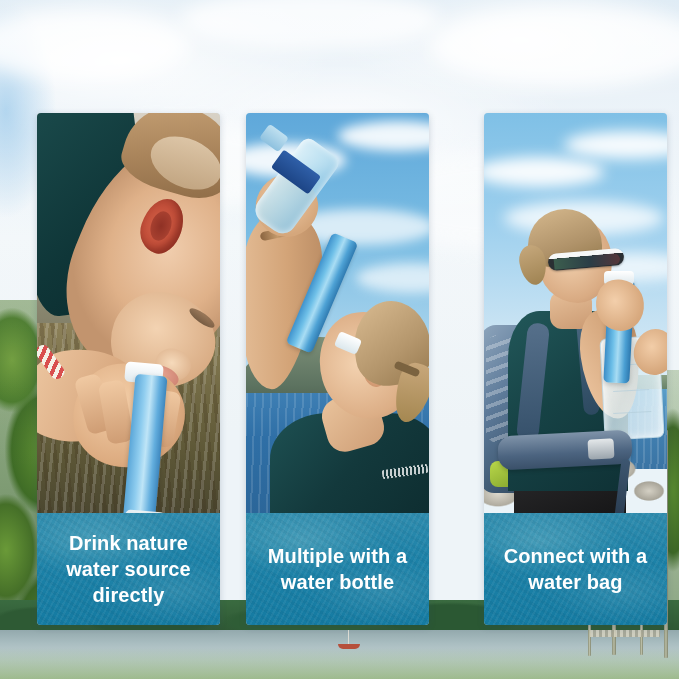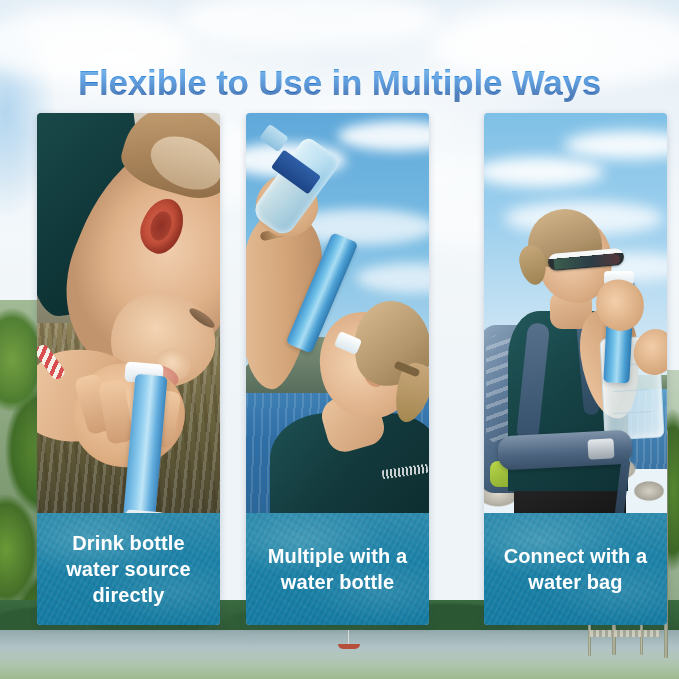--- a/index.html
+++ b/index.html
@@ -495,21 +495,20 @@
     <div class="bg-trunk" style="left:664px;top:430px;width:4px;height:228px;"></div>
     <div class="bg-trunk" style="left:588px;top:470px;width:3px;height:186px;"></div>
 
     <div class="bg-dock"></div>
     <div class="bg-boat-mast"></div>
     <div class="bg-boat"></div>
 
     <div class="bg-veil"></div>
   </div>
 
-  <h1 class="title">Flexible to Use in Multiple Ways</h1>
 
   <div class="panel" id="panel-1">
     <div class="photo">
       <div class="p1-bg"></div>
       <div class="p1-water"></div>
       <div class="p1-shirt"></div>
       <div class="p1-head"></div>
       <div class="p1-hair"></div>
       <div class="p1-hair2"></div>
       <div class="p1-cheek"></div>
@@ -522,21 +521,21 @@
       <div class="p1-band"></div>
       <div class="p1-hand"></div>
       <div class="p1-finger" style="left:44px;top:262px;width:26px;height:58px;transform:rotate(-16deg);"></div>
       <div class="p1-finger" style="left:66px;top:268px;width:26px;height:62px;transform:rotate(-10deg);"></div>
       <div class="p1-finger" style="left:118px;top:278px;width:22px;height:56px;transform:rotate(10deg);opacity:.95;"></div>
       <div class="p1-straw-cap"></div>
       <div class="p1-straw"></div>
       <div class="p1-straw-bottom"></div>
     </div>
     <div class="caption">
-      <div class="caption-text">Drink bottle water source directly</div>
+      <div class="caption-text">Drink nature water source directly</div>
     </div>
   </div>
 
   <div class="panel" id="panel-2">
     <div class="photo">
       <div class="p2-sky"></div>
       <div class="p2-cloud" style="left:-20px;top:30px;width:120px;height:34px;"></div>
       <div class="p2-cloud" style="left:92px;top:8px;width:120px;height:30px;"></div>
       <div class="p2-cloud" style="left:40px;top:96px;width:150px;height:36px;opacity:.8;"></div>
       <div class="p2-cloud" style="left:110px;top:150px;width:110px;height:30px;opacity:.75;"></div>

